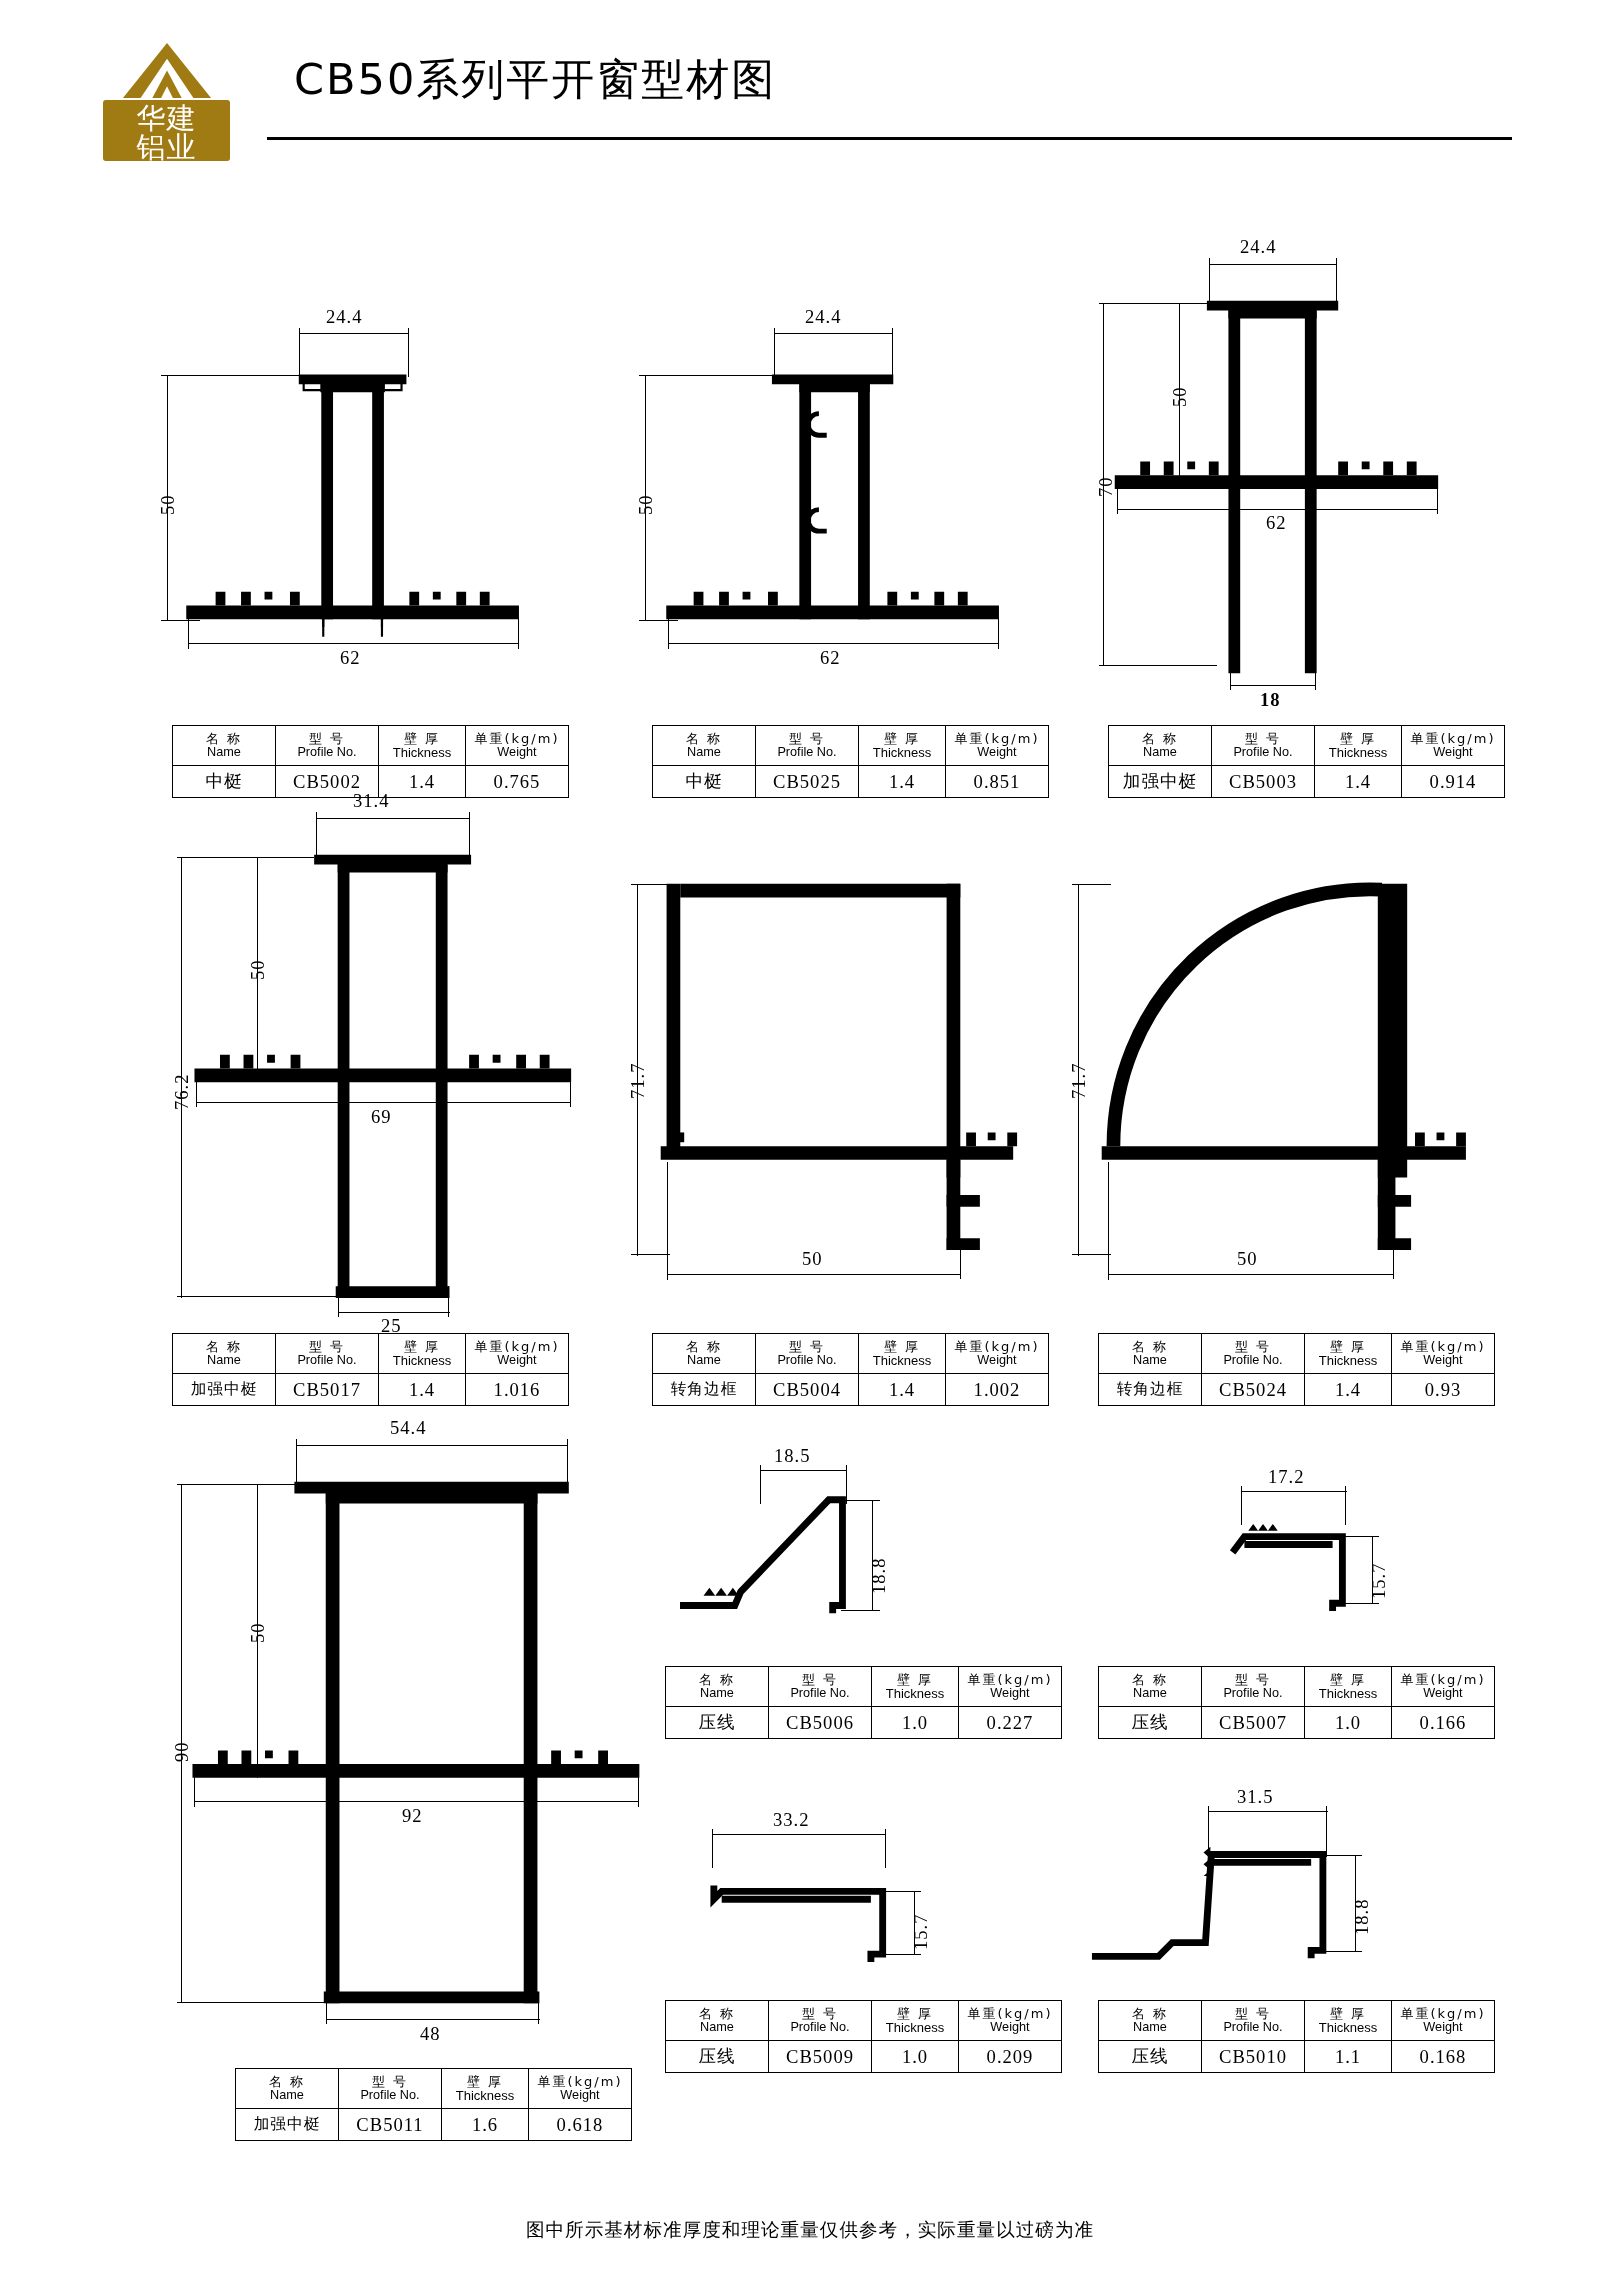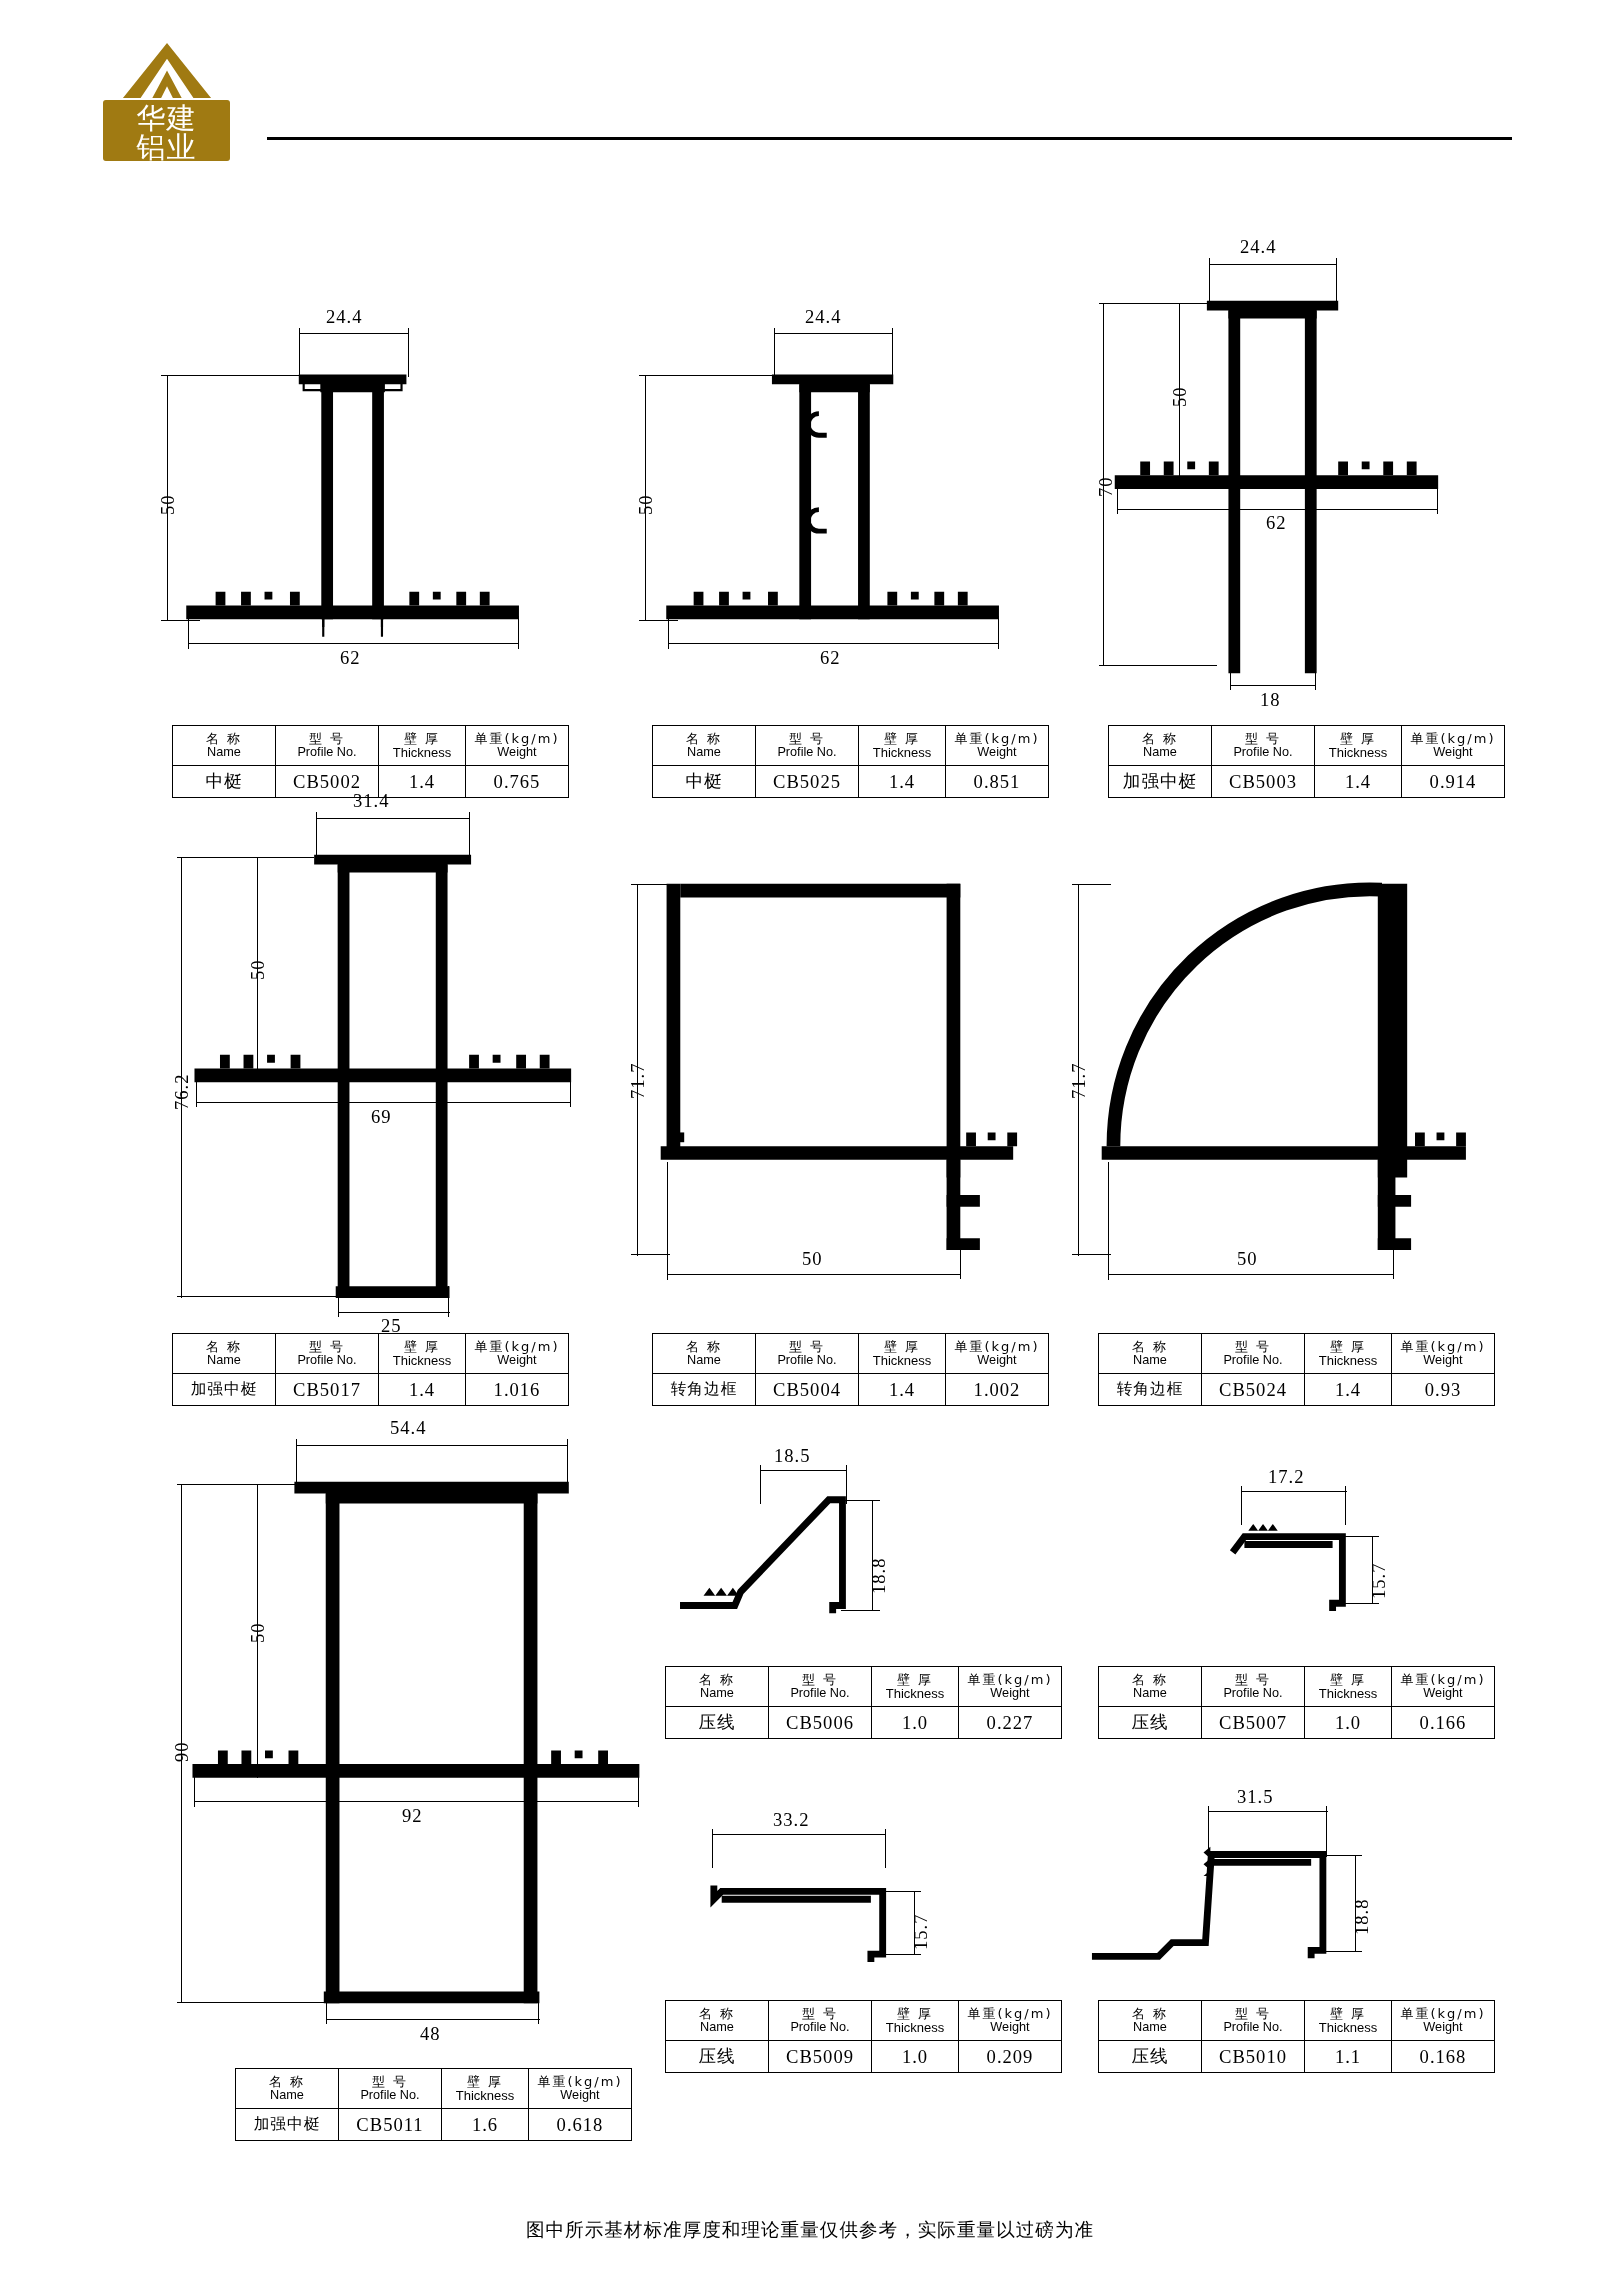--- a/index.html
+++ b/index.html
@@ -63,20 +63,21 @@
           <path d="M47 2 L92 58 L74 58 L47 18 L20 58 L2 58 Z" fill="#a07a12"></path>
           <path d="M47 22 L70 58 L58 58 L47 40 L36 58 L24 58 Z" fill="#fff"></path>
           <path d="M47 30 L62 58 L53 58 L47 46 L41 58 L32 58 Z" fill="#a07a12"></path>
         </svg>
       </div>
       <div class="band">
         <span class="l1">华建</span>
         <span class="l2">铝业</span>
       </div>
     </div>
+    <div class="title">CB50系列平开窗型材图</div>
     <div class="hrule"></div>
   </div>
 
   <div class="cell" style="left:147px;top:353px;width:421px;height:274px;">
     <svg width="421" height="274" viewBox="0 0 430 280">
       <g fill="none" stroke="#000" stroke-width="2.2">
 
         <path d="M160 25 L260 25 L260 38 L240 38 L240 290"></path>
         <path d="M160 25 L160 38 L180 38 L180 290"></path>
 
@@ -235,21 +236,21 @@
     <div class="dim v" style="left:2px;top:208px;">70</div>
 
     <div class="dline-h" style="left:23.5px;top:220px;width:321px;"></div>
     <div class="tick-v" style="left:23.5px;top:192px;height:33px;"></div>
     <div class="tick-v" style="left:344px;top:192px;height:33px;"></div>
     <div class="dim" style="left:173px;top:223px;">62</div>
 
     <div class="dline-h" style="left:137px;top:396px;width:86px;"></div>
     <div class="tick-v" style="left:137px;top:370px;height:31px;"></div>
     <div class="tick-v" style="left:222px;top:370px;height:31px;"></div>
-    <div class="dim" style="left:167px;top:400px;">18</div>
+    <div class="dim" style="left:167px;top:400px;font-weight:bold;">18</div>
   </div>
 
   <table class="spec" style="left:1108px;top:725px;">
     <tbody>
         <tr>
       <td class="hd c-name">
             <span class="cn">名 称</span>
             <span class="en">Name</span>
           </td>
       <td class="hd c-prof">

